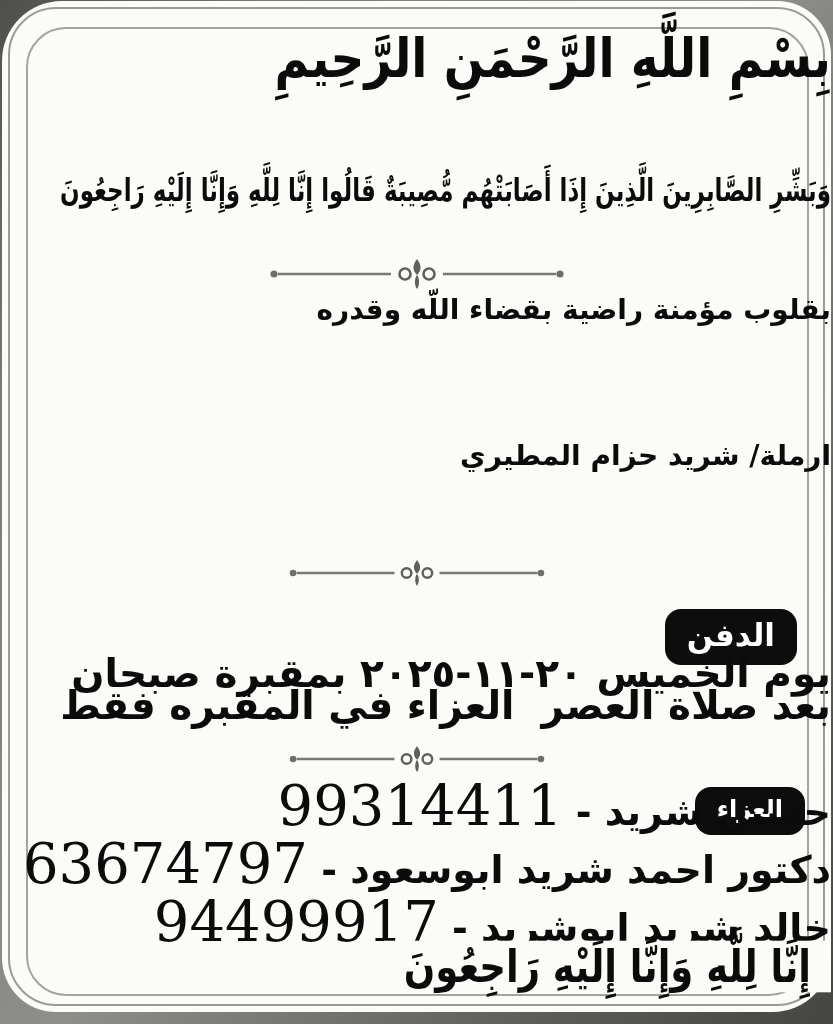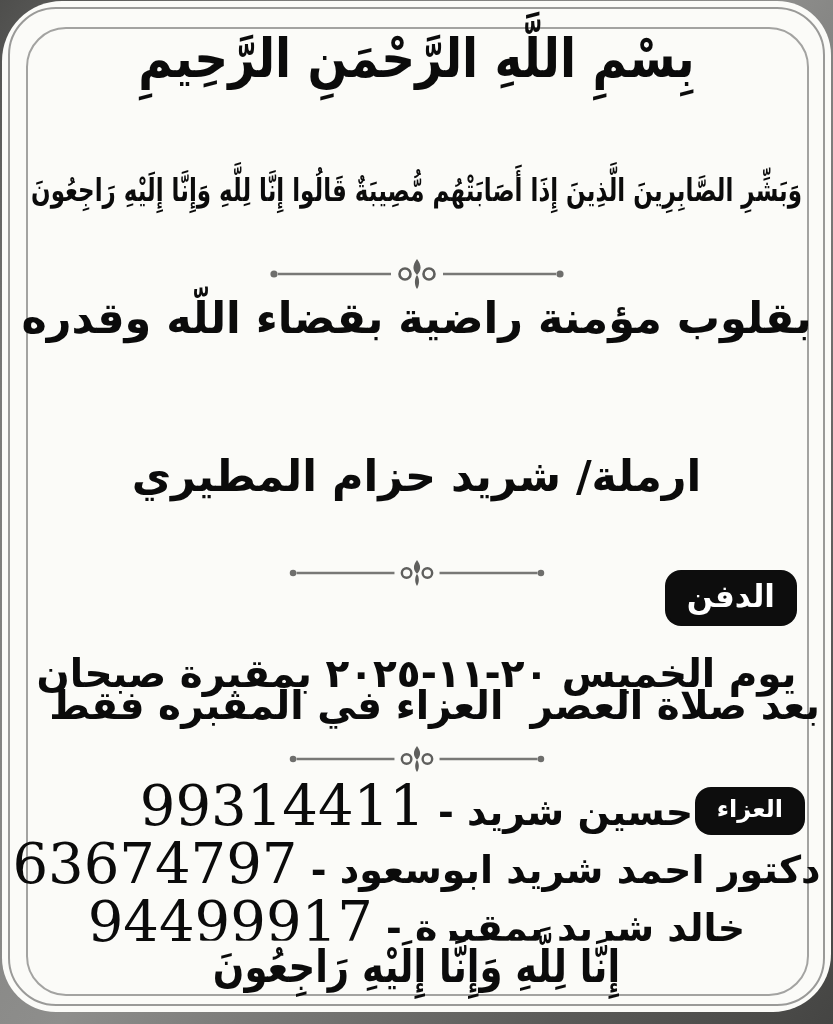--- a/index.html
+++ b/index.html
@@ -23,21 +23,21 @@
     border:2px solid #9a9a98;
     border-radius:48px;
   }
   .inner-frame{
     position:absolute;left:24px;top:26px;right:22px;bottom:16px;
     border:2px solid #a3a3a1;
     border-radius:40px;
   }
   .content{
     position:absolute;inset:0;
-    direction:rtl;text-align:center;color:#0b0b0b;
+    direction:rtl;text-align:right;color:#0b0b0b;
   }
   .abs{position:absolute;left:0;right:0;}
 
   .bismillah{
     top:30px;
     font-size:47px;font-weight:bold;
     letter-spacing:-1px;
     transform:scaleY(1.15);
   }
   .verse{
@@ -47,35 +47,35 @@
     transform:scaleY(1.35);
   }
 
   .divider{display:flex;justify-content:center;}
   .divider svg{display:block;}
 
   .d1{top:256px;}
   .d2{top:556px;}
   .d3{top:742px;}
 
-  .announce-line{font-size:43px;font-weight:bold;white-space:nowrap;}
+  .announce-line{font-size:28px;font-weight:bold;white-space:nowrap;}
   .al1{top:292px;}
   .al2{top:366px;}
-  .al3{top:438px;margin-top:12px;}
+  .al3{top:438px;}
 
   .badge{
     position:absolute;
     background:#0d0d0d;color:#fff;
     font-weight:bold;
     border-radius:14px;
     padding:6px 20px 10px 20px;
     box-shadow:0 0 0 2px #0d0d0d;
     white-space:nowrap;
   }
-  .burial-badge{top:571px;right:36px;font-size:31px;}
+  .burial-badge{top:610px;right:36px;font-size:31px;}
   .condolence-badge{top:768px;right:28px;font-size:24px;margin-top:20px;}
 
   .burial-line{font-size:39px;font-weight:bold;white-space:nowrap;}
   .bl1{top:650px;}
   .bl2{top:682px;padding-left:36px;}
 
   .contact-row{white-space:nowrap;}
   .cr1{top:772px;}
   .cr2{top:830px;}
   .cr3{top:888px;}
@@ -160,21 +160,21 @@
 
       <div class="abs contact-row cr1">
         <span class="contact-name">حسين شريد</span><span class="contact-sep"> - </span><span class="contact-phone">99314411</span>
       </div>
 
       <div class="abs contact-row cr2">
         <span class="contact-name">دكتور احمد شريد ابوسعود</span><span class="contact-sep"> - </span><span class="contact-phone">63674797</span>
       </div>
 
       <div class="abs contact-row cr3">
-        <span class="contact-name">خالد شريد بمقبرة</span><span class="contact-sep"> - </span><span class="contact-phone">94499917</span>
+        <span class="contact-name">خالد شريد ابوشريد</span><span class="contact-sep"> - </span><span class="contact-phone">94499917</span>
       </div>
 
       <div class="abs footer-verse">
         <span>إِنَّا لِلَّهِ وَإِنَّا إِلَيْهِ رَاجِعُونَ</span>
       </div>
 
     </div>
   </div>
 </div>
 

